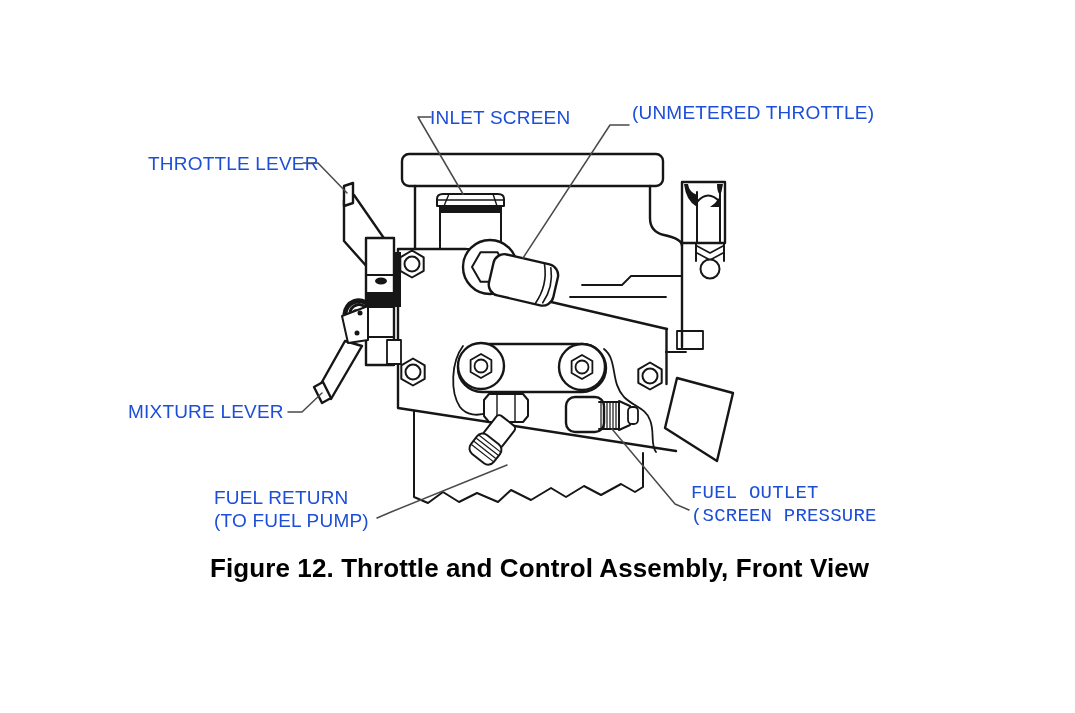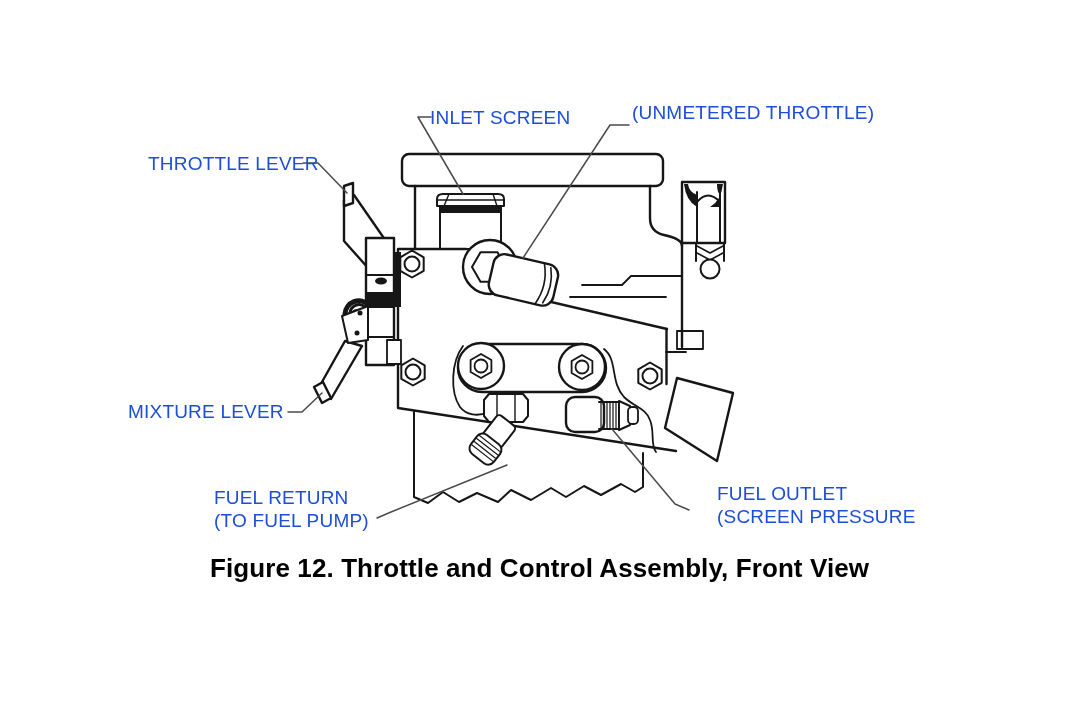--- a/index.html
+++ b/index.html
@@ -175,20 +175,20 @@
     <div>(UNMETERED THROTTLE)</div>
   </div>
 
   <div class="part-label" style="left:128px;top:400px;">MIXTURE LEVER</div>
 
   <div class="part-label" style="left:214px;top:486px;">
     <div>FUEL RETURN</div>
     <div>(TO FUEL PUMP)</div>
   </div>
 
-  <div class="part-label" style="left:717px;top:482px;">
+  <div class="part-label" style="left:691px;top:482px;font-family:Liberation Mono, monospace;">
     <div>FUEL OUTLET</div>
     <div>(SCREEN PRESSURE</div>
   </div>
 
   <div class="fig-caption">Figure 12. Throttle and Control Assembly, Front View</div>
 
 </div>
 
 </body></html>

